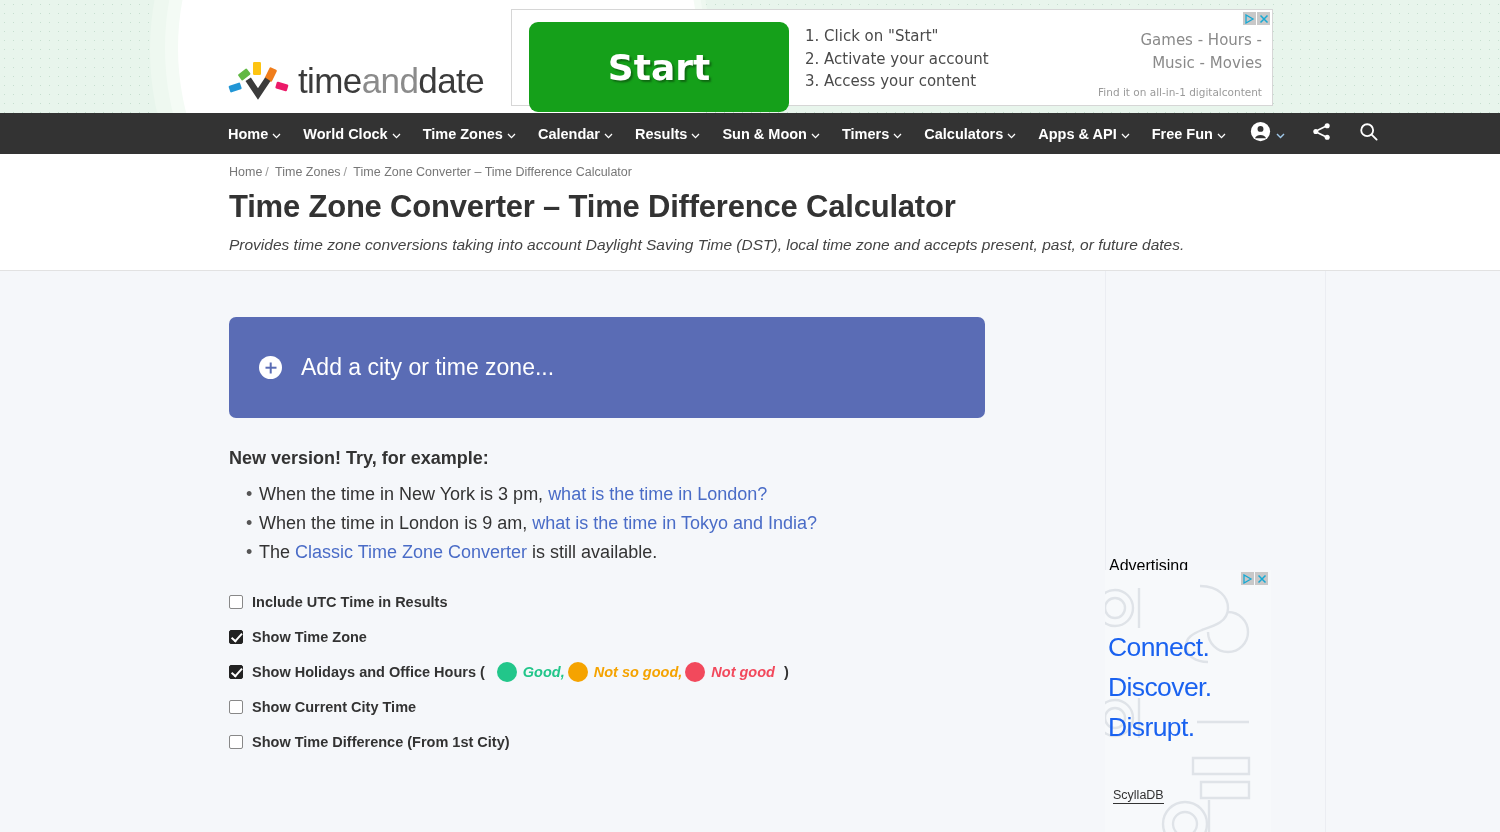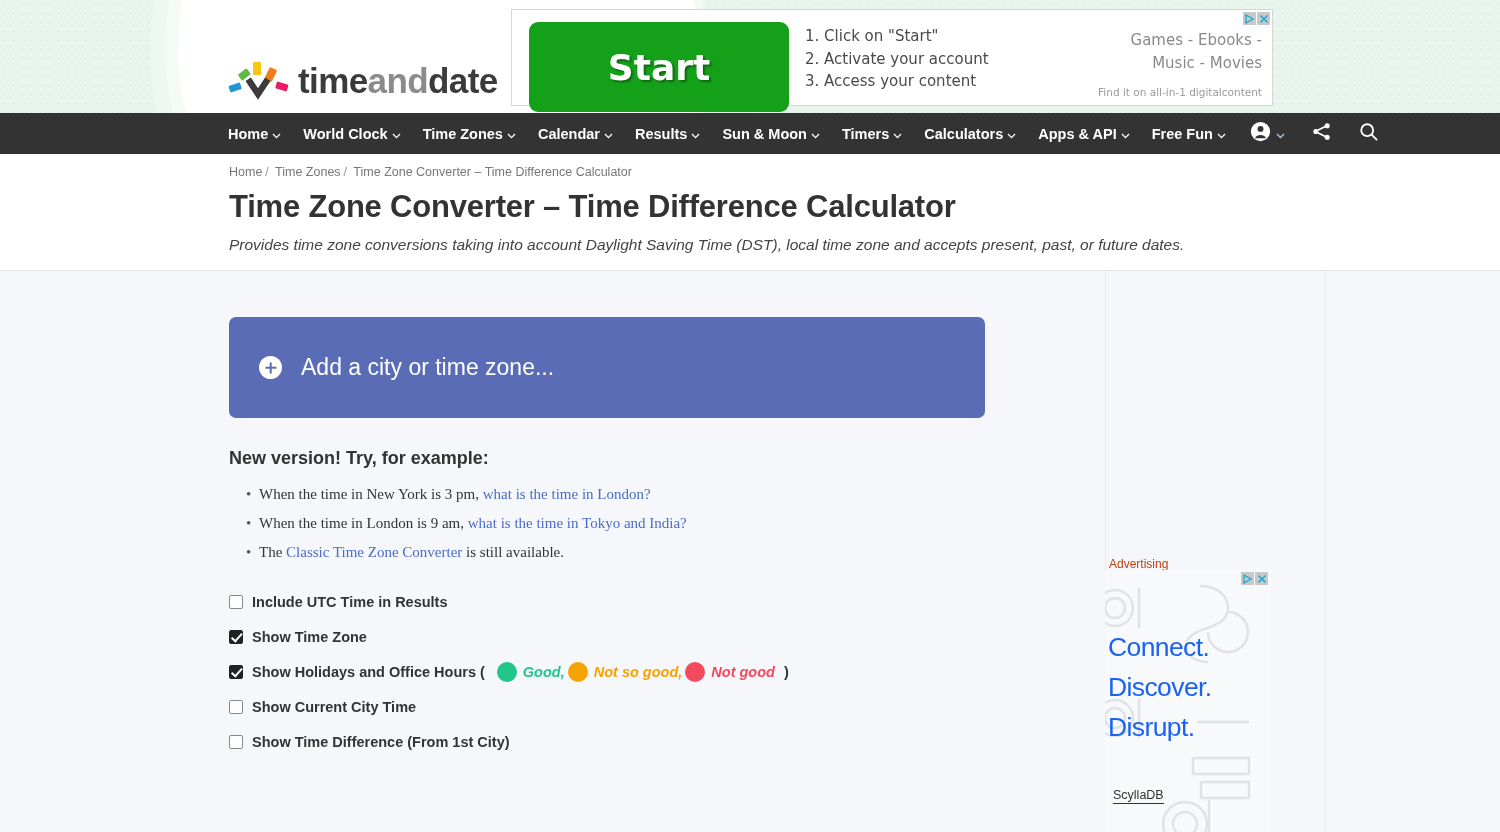--- a/index.html
+++ b/index.html
@@ -58,21 +58,21 @@
     left: 228px;
     top: 58px;
     display: flex;
     align-items: center;
     gap: 8px;
     z-index: 5;
   }
   .logo-mark { width: 62px; height: 44px; }
   .logo-text {
     font-size: 35px;
-    font-weight: 700;
+    font-weight: 400;
     letter-spacing: -0.6px;
     line-height: 1;
     white-space: nowrap;
   }
   .lt-a { color: #3b3b3b; }
   .lt-b { color: #8b8b8b; }
   .lt-c { color: #3b3b3b; }
 
   
   .top-ad {
@@ -268,24 +268,23 @@
     font-weight: 700;
     color: #333333;
   }
   .try-list {
     margin-top: 11px;
     list-style: none;
   }
   .try-list li {
     position: relative;
     padding-left: 30px;
-    font-size: 15px;
+    font-size: 18px;
     color: #333333;
     line-height: 29px;
-    font-family: Liberation Serif, serif;
   }
   .try-list li::before {
     content: "•";
     position: absolute;
     left: 17px;
     color: #555;
   }
   .lnk { color: #4a6cc7; cursor: pointer; }
 
   .opts { margin-top: 17px; }
@@ -328,22 +327,22 @@
     vertical-align: middle;
     margin: 0 6px 0 3px;
   }
   .legend-txt { font-weight: 700; font-size: 14.5px; }
 
   
   .side-ad-label {
     position: absolute;
     left: 1109px;
     top: 286px;
-    font-size: 12px;
-    color: #c2410c;
+    font-size: 16px;
+    color: #000000;
   }
   .side-ad {
     position: absolute;
     left: 1105px;
     top: 299px;
     width: 166px;
     height: 370px;
     background: #f7f9fb;
     overflow: hidden;
   }
@@ -416,21 +415,21 @@
           </svg>
       </span>
     </div>
     <div class="start-btn">Start</div>
     <div class="ad-steps">
       <div>1. Click on "Start"</div>
       <div>2. Activate your account</div>
       <div>3. Access your content</div>
     </div>
     <div class="ad-right">
-      <div>Games - Ebooks -</div>
+      <div>Games - Hours -</div>
       <div>Music - Movies</div>
     </div>
     <div class="ad-foot">Find it on all-in-1 digitalcontent</div>
   </div>
 </div>
 
 <nav class="navbar">
   <div class="nav-inner">
     <div class="nav-item">
       <span>Home</span>

